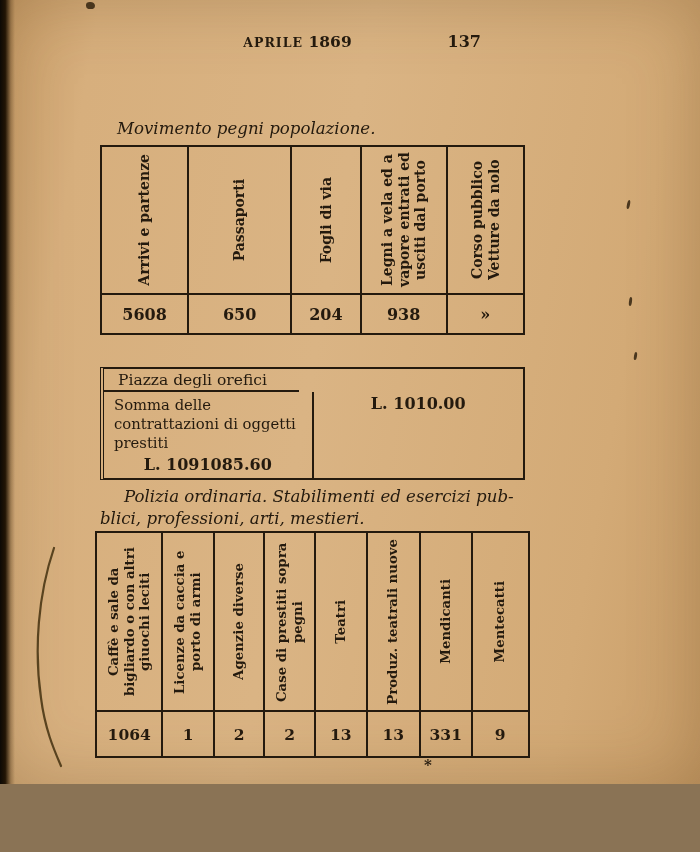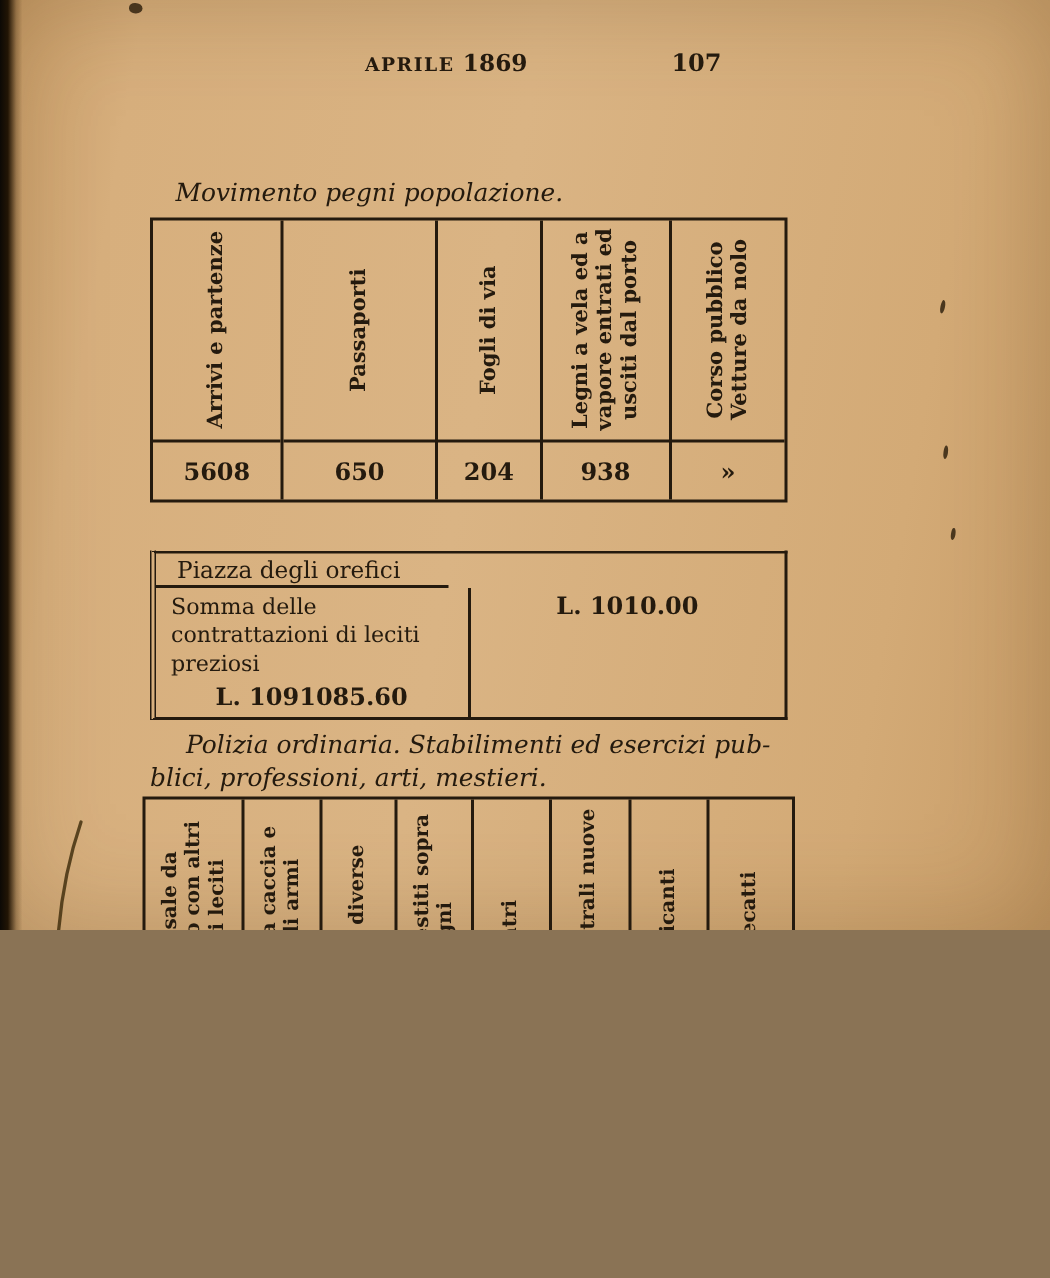--- a/index.html
+++ b/index.html
@@ -1,17 +1,17 @@
 <!DOCTYPE html>
 <html><head>
 <meta charset="utf-8">
 <style>
   html,body { margin:0; padding:0; background:#8a7355; }
   .page {
-    position:relative; width:700px; height:620px; overflow:hidden;
+    position:relative; width:700px; height:784px; overflow:hidden;
     background: linear-gradient(100deg, #c99e69 0%, #d7af7d 12%, #dab484 45%, #d3aa76 82%, #c99e69 100%);
     box-shadow: inset 0 0 70px rgba(92,62,22,.28);
     font-family:"DejaVu Serif","Liberation Serif",serif;
     color:#241a0e;
   }
   .left-edge {
     position:absolute; left:0; top:0; bottom:0; width:15px;
     background: linear-gradient(90deg,#0c0905 0%,#221505 35%, rgba(80,55,25,.35) 72%, rgba(80,55,25,0) 100%);
   }
   
@@ -77,21 +77,21 @@
 <body>
 
 <div class="page">
   <div class="left-edge"></div>
 
   <div class="pagehead">
     <div class="head-title">
       <span class="head-month">APRILE</span>
       <span class="head-year">1869</span>
     </div>
-    <span class="head-num">107</span>
+    <span class="head-num">137</span>
   </div>
 
 
   <div class="sect h-mov">Movimento pegni popolazione.</div>
 
   <div class="t t1">
     <div class="t-col" style="width:86px">
       <div class="t-head">
           <span class="vtext">Arrivi e partenze</span>
         </div>
@@ -121,21 +121,21 @@
         </div>
       <div class="t-val">»</div>
     </div>
   </div>
 
 
   <div class="t2">
     <div class="t2-head">Piazza degli orefici</div>
     <div class="t2-body">
       <div class="t2-col">
-        <div class="t2-label">Somma delle contrattazioni di leciti preziosi</div>
+        <div class="t2-label">Somma delle contrattazioni di oggetti prestiti</div>
         <div class="t2-val">L. 1091085.60</div>
       </div>
       <div class="t2-col">
         <div class="t2-val">L. 1010.00</div>
       </div>
     </div>
   </div>
 
   <div class="sect h-pol">
     <div class="ind">Polizia ordinaria. Stabilimenti ed esercizi pub-</div>

